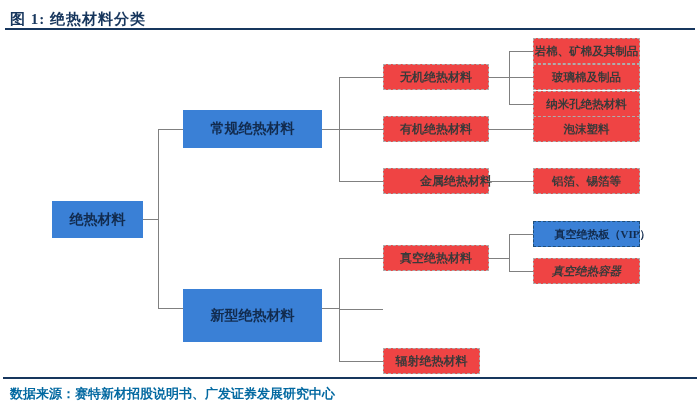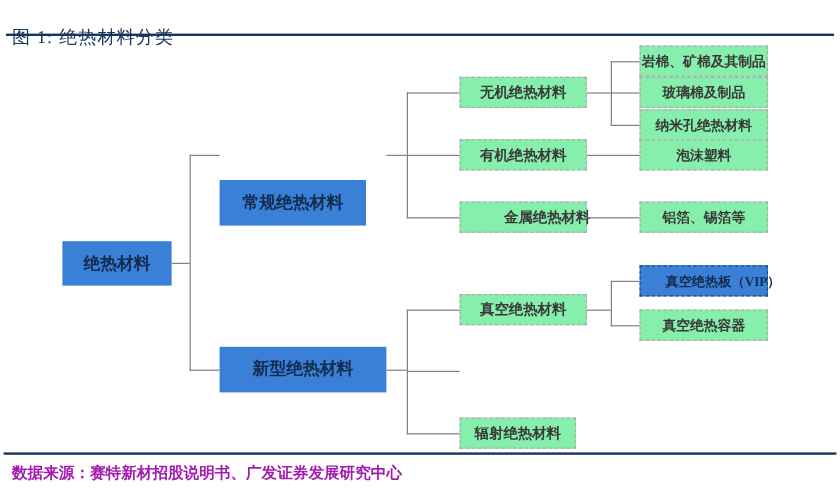--- a/index.html
+++ b/index.html
@@ -4,46 +4,46 @@
 <style>
   html,body{margin:0;padding:0;background:#ffffff;}
   #canvas{
     position:relative;
     width:700px;height:412px;
     background:#ffffff;
     font-family:"Liberation Serif","DejaVu Serif",serif;
     overflow:hidden;
   }
   .fig-title{
-    position:absolute;left:10px;top:22px;
-    font-size:15px;font-weight:normal;color:#17365D;
+    position:absolute;left:10px;top:10px;
+    font-size:15px;font-weight:bold;color:#17365D;
     letter-spacing:1px;white-space:nowrap;
   }
   .rule{
     position:absolute;background:#17365D;height:2px;
   }
   .rule.top{left:5px;top:28px;width:690px;}
   .rule.bottom{left:3px;top:377px;width:694px;}
   .source-note{
     position:absolute;left:10px;top:385px;
-    font-size:13px;font-weight:bold;color:#a21caf;
+    font-size:13px;font-weight:bold;color:#0369a1;
     white-space:nowrap;
   }
   .node{
     position:absolute;
     display:flex;align-items:center;justify-content:center;
     text-align:center;box-sizing:border-box;white-space:nowrap;
   }
   .node.blue{
     background:#3A80D6;
     color:#122B4E;
     font-weight:bold;font-size:14px;
   }
   .node.dashed{
-    background:#86efac;
+    background:#ef4444;
     border:1px dashed #ADADAD;
     color:#3a3a3a;
     font-weight:600;font-size:12px;
   }
   .node.leaf{font-size:11.5px;}
   .node.highlight{
     background:#3A80D6;
     border:1px dashed #1F4E79;
     color:#122B4E;
     font-weight:bold;font-size:11px;
@@ -55,36 +55,36 @@
 </head>
 <body>
 
 <div id="canvas">
 
   <div class="fig-title">图 1: 绝热材料分类</div>
   <div class="rule top"></div>
 
   <div class="node blue" style="left:52px;top:201px;width:91px;height:37px;">绝热材料</div>
 
-  <div class="node blue" style="left:183px;top:110px;width:122px;height:38px;margin-top:40px;">常规绝热材料</div>
-  <div class="node blue" style="left:183px;top:289px;width:139px;height:38px;">新型绝热材料</div>
+  <div class="node blue" style="left:183px;top:110px;width:139px;height:38px;">常规绝热材料</div>
+  <div class="node blue" style="left:183px;top:289px;width:139px;height:53px;">新型绝热材料</div>
 
   <div class="node dashed" style="left:383px;top:64px;width:106px;height:26px;">无机绝热材料</div>
   <div class="node dashed" style="left:383px;top:116px;width:106px;height:26px;">有机绝热材料</div>
   <div class="node dashed" style="left:383px;top:168px;width:106px;height:26px;padding-left:40px;">金属绝热材料</div>
   <div class="node dashed" style="left:383px;top:245px;width:106px;height:26px;">真空绝热材料</div>
   <div class="node dashed" style="left:383px;top:348px;width:97px;height:26px;">辐射绝热材料</div>
 
   <div class="node dashed leaf" style="left:533px;top:38px;width:107px;height:26px;">岩棉、矿棉及其制品</div>
   <div class="node dashed leaf" style="left:533px;top:64px;width:107px;height:26px;">玻璃棉及制品</div>
   <div class="node dashed leaf" style="left:533px;top:91px;width:107px;height:26px;">纳米孔绝热材料</div>
   <div class="node dashed leaf" style="left:533px;top:116px;width:107px;height:26px;">泡沫塑料</div>
   <div class="node dashed leaf" style="left:533px;top:168px;width:107px;height:26px;">铝箔、锡箔等</div>
   <div class="node highlight" style="left:533px;top:221px;width:107px;height:26px;padding-left:32px;">真空绝热板（VIP）</div>
-  <div class="node dashed leaf" style="left:533px;top:258px;width:107px;height:26px;">真空绝热容器</div>
+  <div class="node dashed leaf" style="left:533px;top:258px;width:107px;height:26px;font-style:italic;">真空绝热容器</div>
 
   <div class="line h" style="left:143px;top:219px;width:15px;"></div>
   <div class="line v" style="left:158px;top:129px;height:180px;"></div>
   <div class="line h" style="left:158px;top:129px;width:25px;"></div>
   <div class="line h" style="left:158px;top:308px;width:25px;"></div>
 
   <div class="line h" style="left:322px;top:129px;width:17px;"></div>
   <div class="line v" style="left:339px;top:77px;height:105px;"></div>
   <div class="line h" style="left:339px;top:77px;width:44px;"></div>
   <div class="line h" style="left:339px;top:129px;width:44px;"></div>

